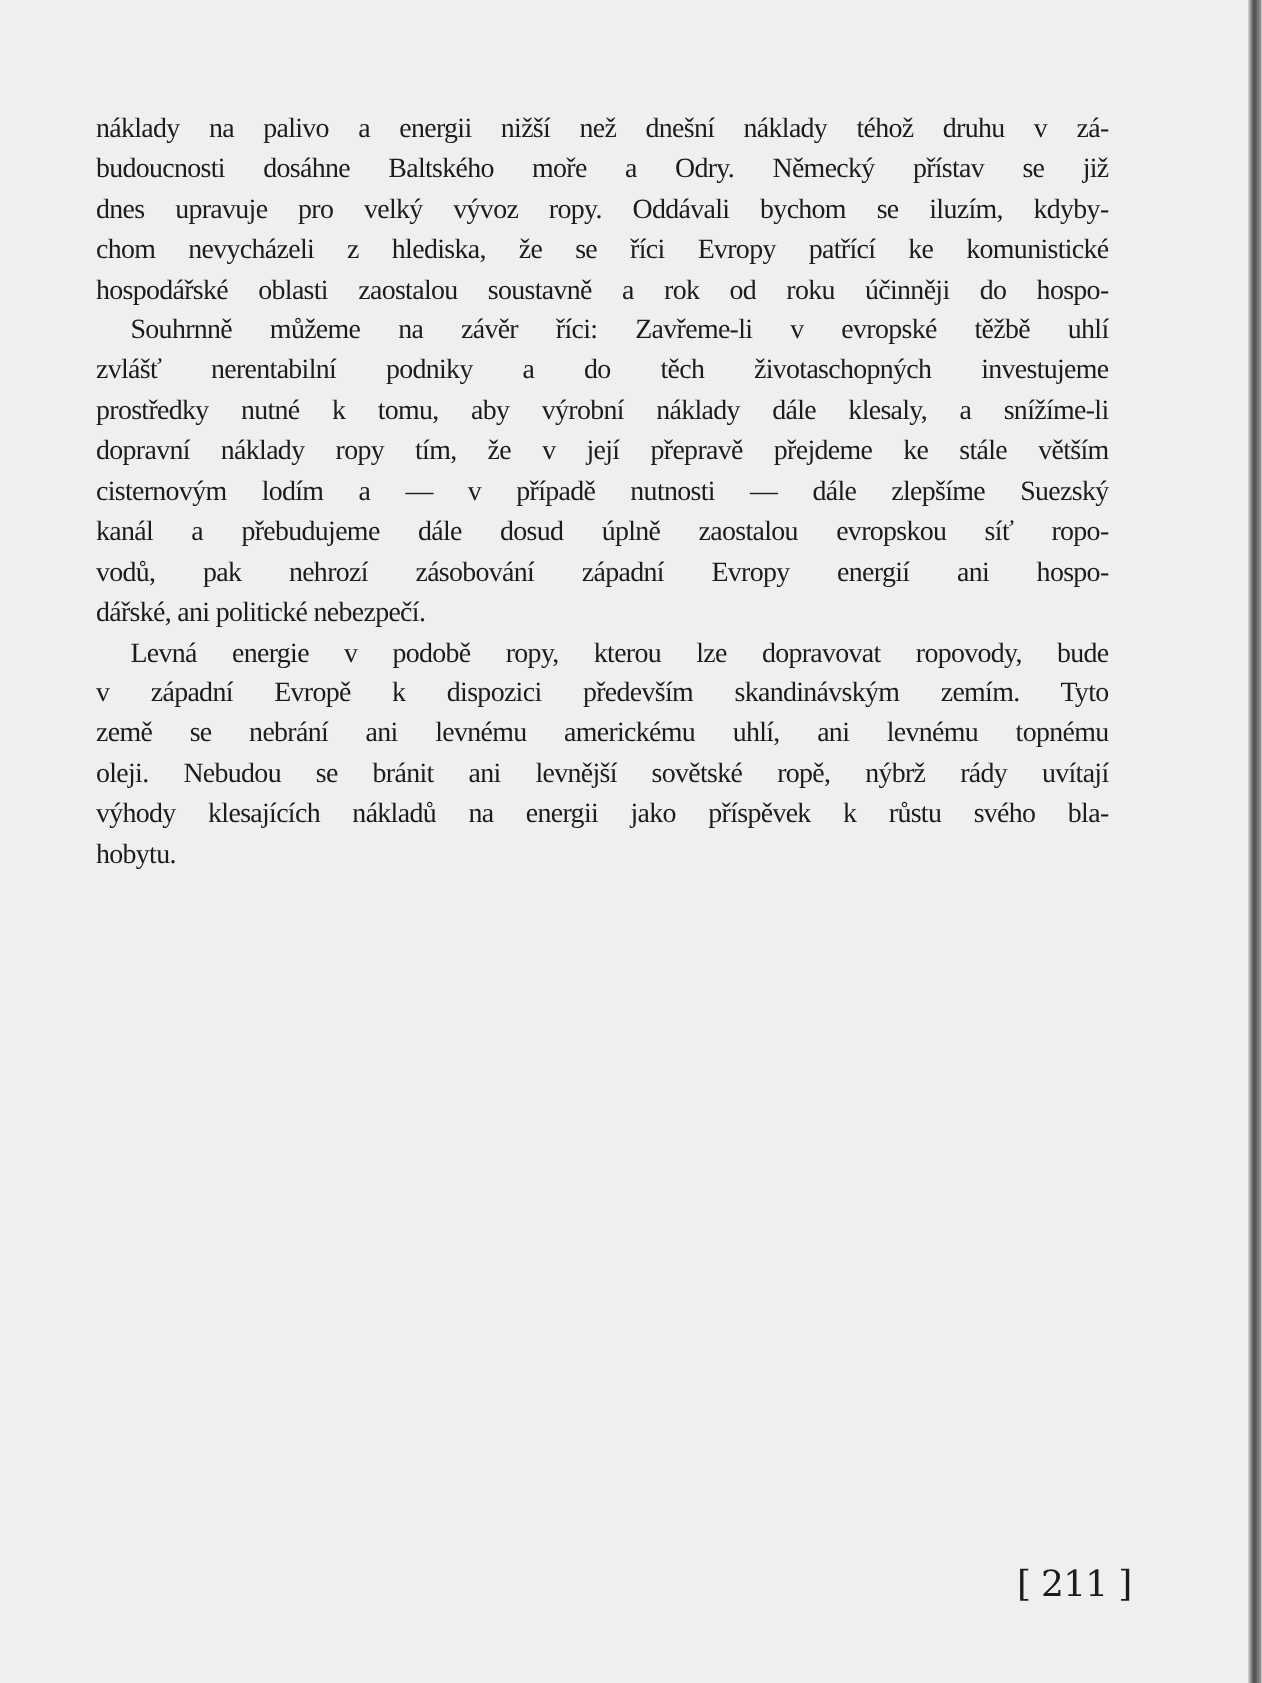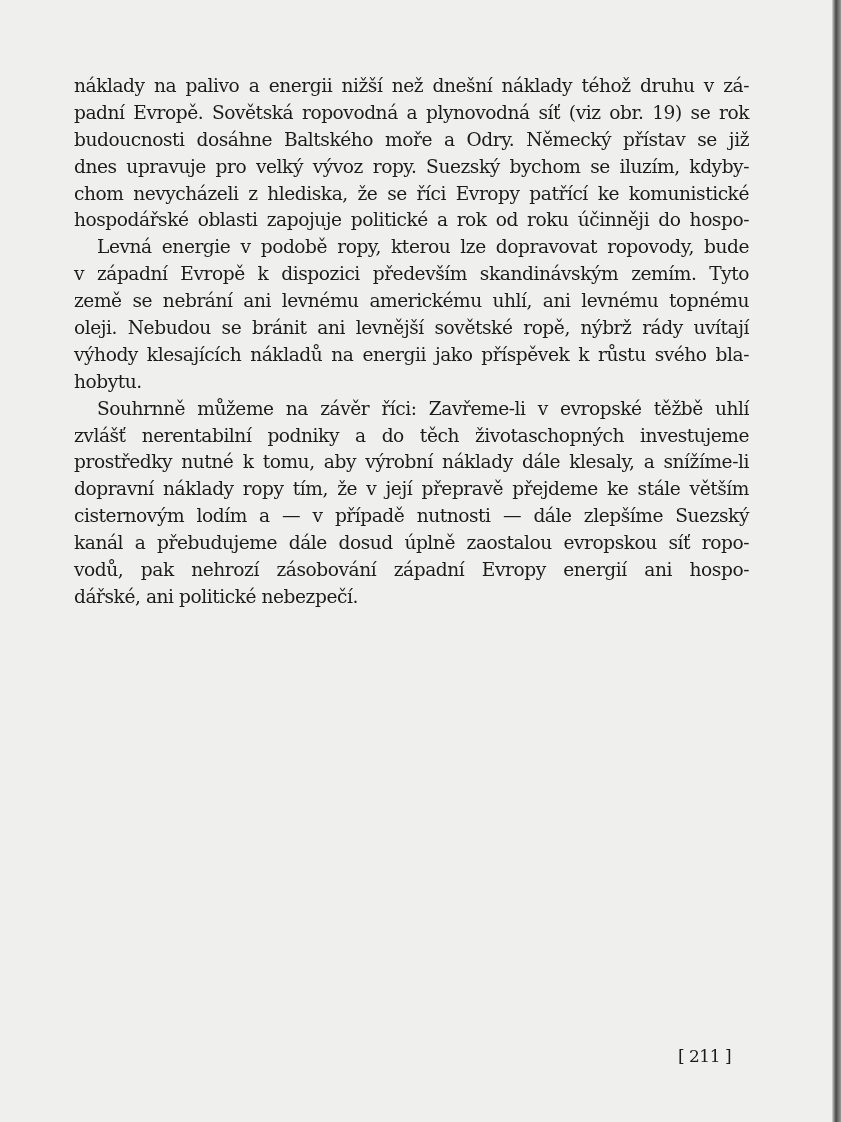--- a/index.html
+++ b/index.html
@@ -26,23 +26,24 @@
     .right-edge {
       position: absolute;
       top: 0;
       right: 0;
       width: 9px;
       height: 1122px;
       background: linear-gradient(to right, #d8d8d6 0px, #8a8a88 2px, #4a4a48 4px, #6a6a68 6px, #9a9a98 9px);
     }
     .text-block {
       position: absolute;
-      left: 74px;
+      left: 64px;
       top: 73px;
       width: 675px;
+      font-family: Liberation Serif, serif;
     }
     .line {
       display: block;
       height: 26.9px;
       line-height: 26.9px;
       font-size: 18.6px;
       white-space: nowrap;
       text-align: justify;
       text-align-last: justify;
       letter-spacing: -0.45px;
@@ -51,59 +52,58 @@
     .line.last {
       text-align-last: left;
     }
     .line.indent {
       padding-left: 23px;
     }
     .page-number {
       position: absolute;
       left: 678px;
       top: 1042px;
-      font-size: 17px;
+      font-size: 24px;
       line-height: 28px;
       letter-spacing: -0.5px;
       color: #1c1c1c;
     }
   </style>
 </head>
 <body>
 
 <div class="page">
   <div class="text-block">
 
     <div>
       <span class="line">náklady na palivo a energii nižší než dnešní náklady téhož druhu v zá-</span>
-      <span class="line">padní Evropě. Sovětská ropovodná a plynovodná síť (viz obr. 19) se rok</span>
       <span class="line">budoucnosti dosáhne Baltského moře a Odry. Německý přístav se již</span>
-      <span class="line">dnes upravuje pro velký vývoz ropy. Suezský bychom se iluzím, kdyby-</span>
+      <span class="line">dnes upravuje pro velký vývoz ropy. Oddávali bychom se iluzím, kdyby-</span>
       <span class="line">chom nevycházeli z hlediska, že se říci Evropy patřící ke komunistické</span>
-      <span class="line">hospodářské oblasti zapojuje politické a rok od roku účinněji do hospo-</span>
-    </div>
-
-    <div>
-      <span class="line indent">Levná energie v podobě ropy, kterou lze dopravovat ropovody, bude</span>
-      <span class="line">v západní Evropě k dispozici především skandinávským zemím. Tyto</span>
-      <span class="line">země se nebrání ani levnému americkému uhlí, ani levnému topnému</span>
-      <span class="line">oleji. Nebudou se bránit ani levnější sovětské ropě, nýbrž rády uvítají</span>
-      <span class="line">výhody klesajících nákladů na energii jako příspěvek k růstu svého bla-</span>
-      <span class="line last">hobytu.</span>
+      <span class="line">hospodářské oblasti zaostalou soustavně a rok od roku účinněji do hospo-</span>
     </div>
 
     <div>
       <span class="line indent">Souhrnně můžeme na závěr říci: Zavřeme-li v evropské těžbě uhlí</span>
       <span class="line">zvlášť nerentabilní podniky a do těch životaschopných investujeme</span>
       <span class="line">prostředky nutné k tomu, aby výrobní náklady dále klesaly, a snížíme-li</span>
       <span class="line">dopravní náklady ropy tím, že v její přepravě přejdeme ke stále větším</span>
       <span class="line">cisternovým lodím a — v případě nutnosti — dále zlepšíme Suezský</span>
       <span class="line">kanál a přebudujeme dále dosud úplně zaostalou evropskou síť ropo-</span>
       <span class="line">vodů, pak nehrozí zásobování západní Evropy energií ani hospo-</span>
       <span class="line last">dářské, ani politické nebezpečí.</span>
     </div>
 
+    <div>
+      <span class="line indent">Levná energie v podobě ropy, kterou lze dopravovat ropovody, bude</span>
+      <span class="line">v západní Evropě k dispozici především skandinávským zemím. Tyto</span>
+      <span class="line">země se nebrání ani levnému americkému uhlí, ani levnému topnému</span>
+      <span class="line">oleji. Nebudou se bránit ani levnější sovětské ropě, nýbrž rády uvítají</span>
+      <span class="line">výhody klesajících nákladů na energii jako příspěvek k růstu svého bla-</span>
+      <span class="line last">hobytu.</span>
+    </div>
+
   </div>
 
   <div class="page-number">[ 211 ]</div>
 </div>
 
 <div class="right-edge"></div>
 
 </body></html>

